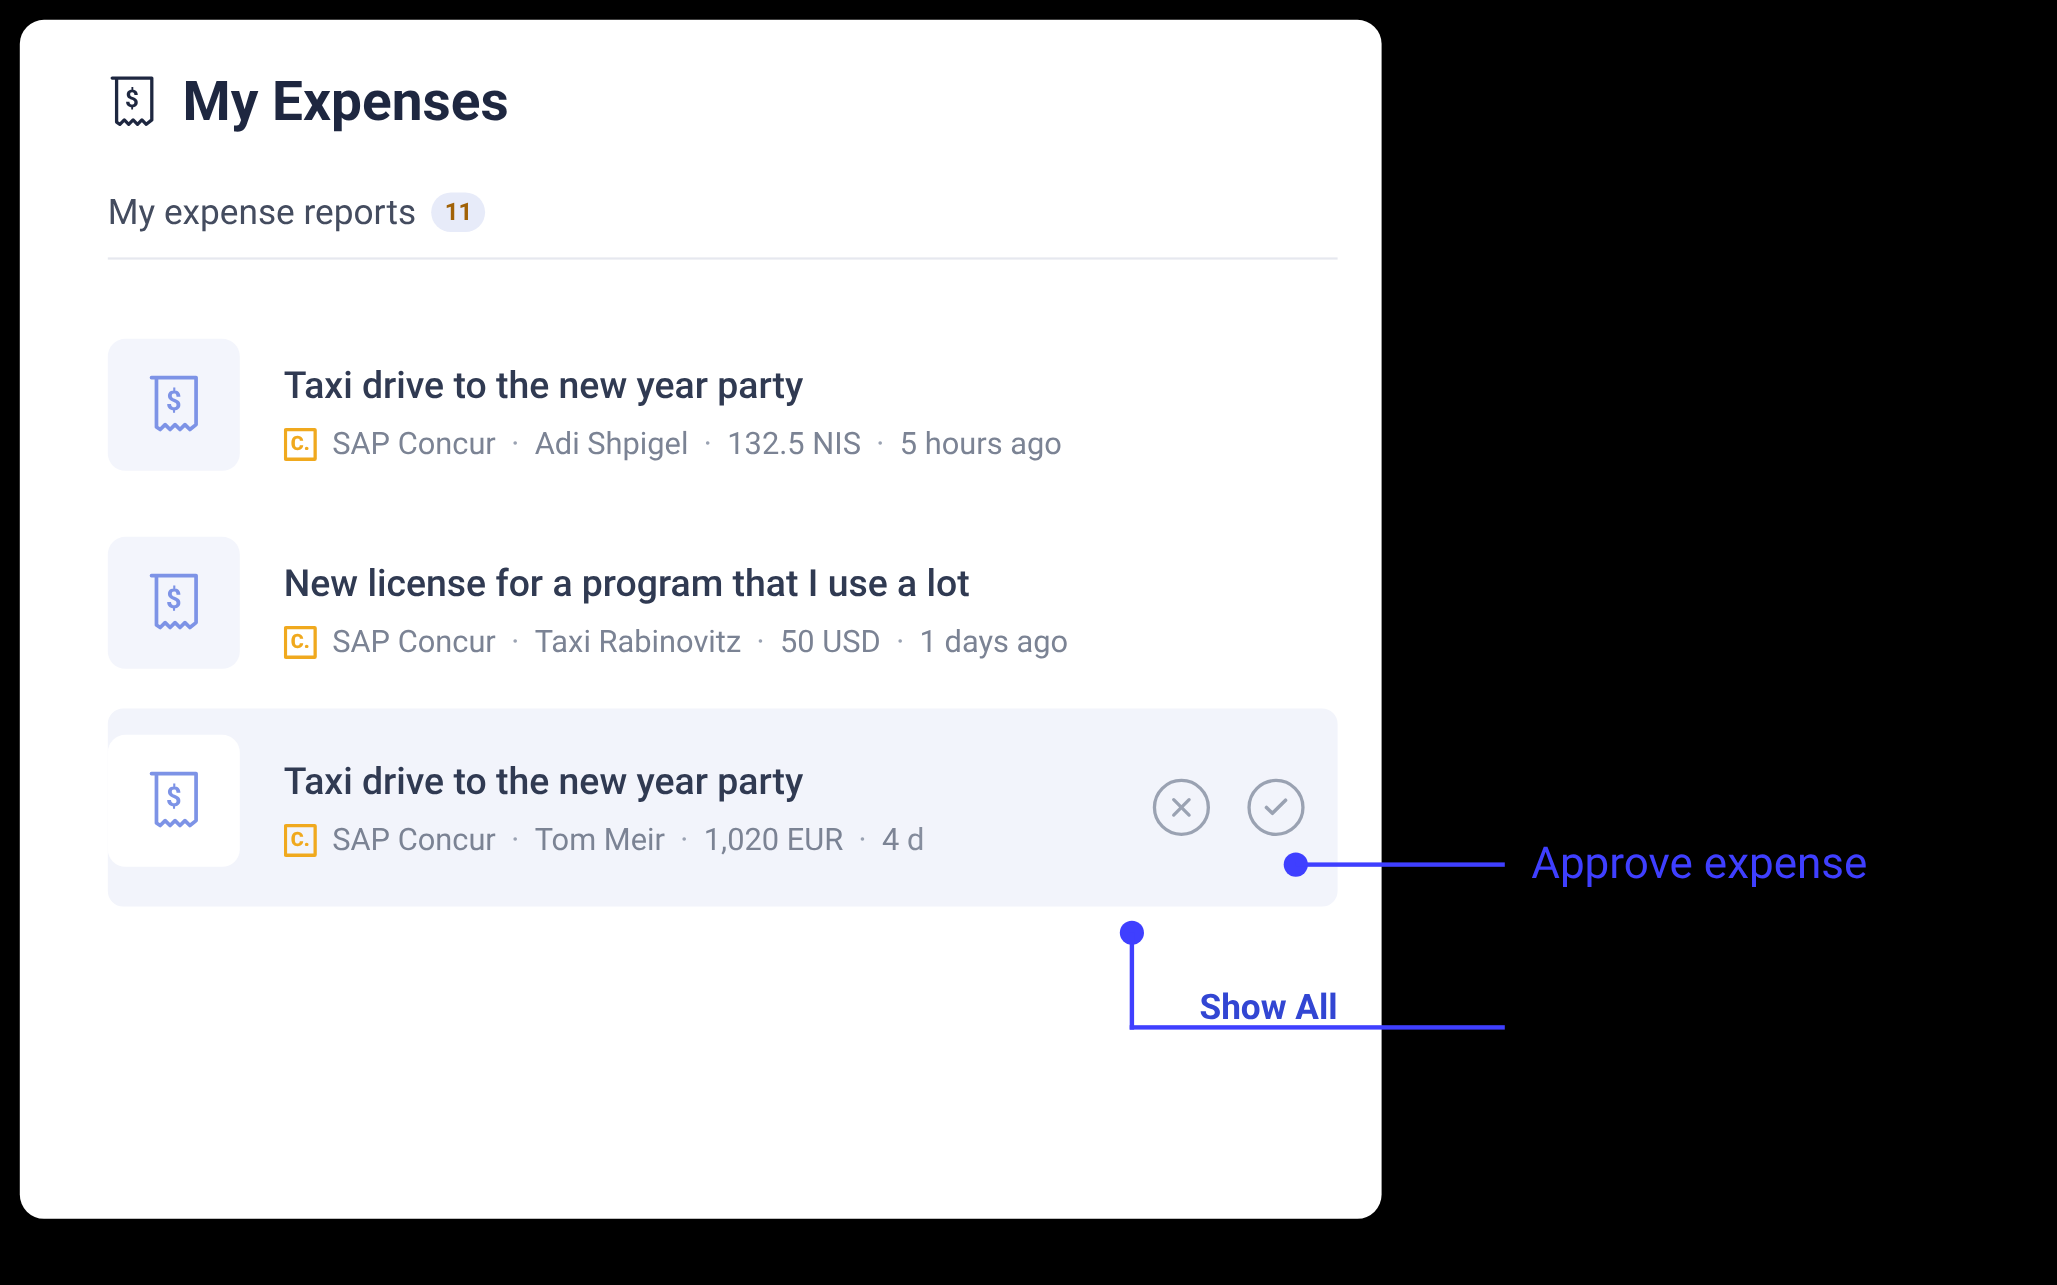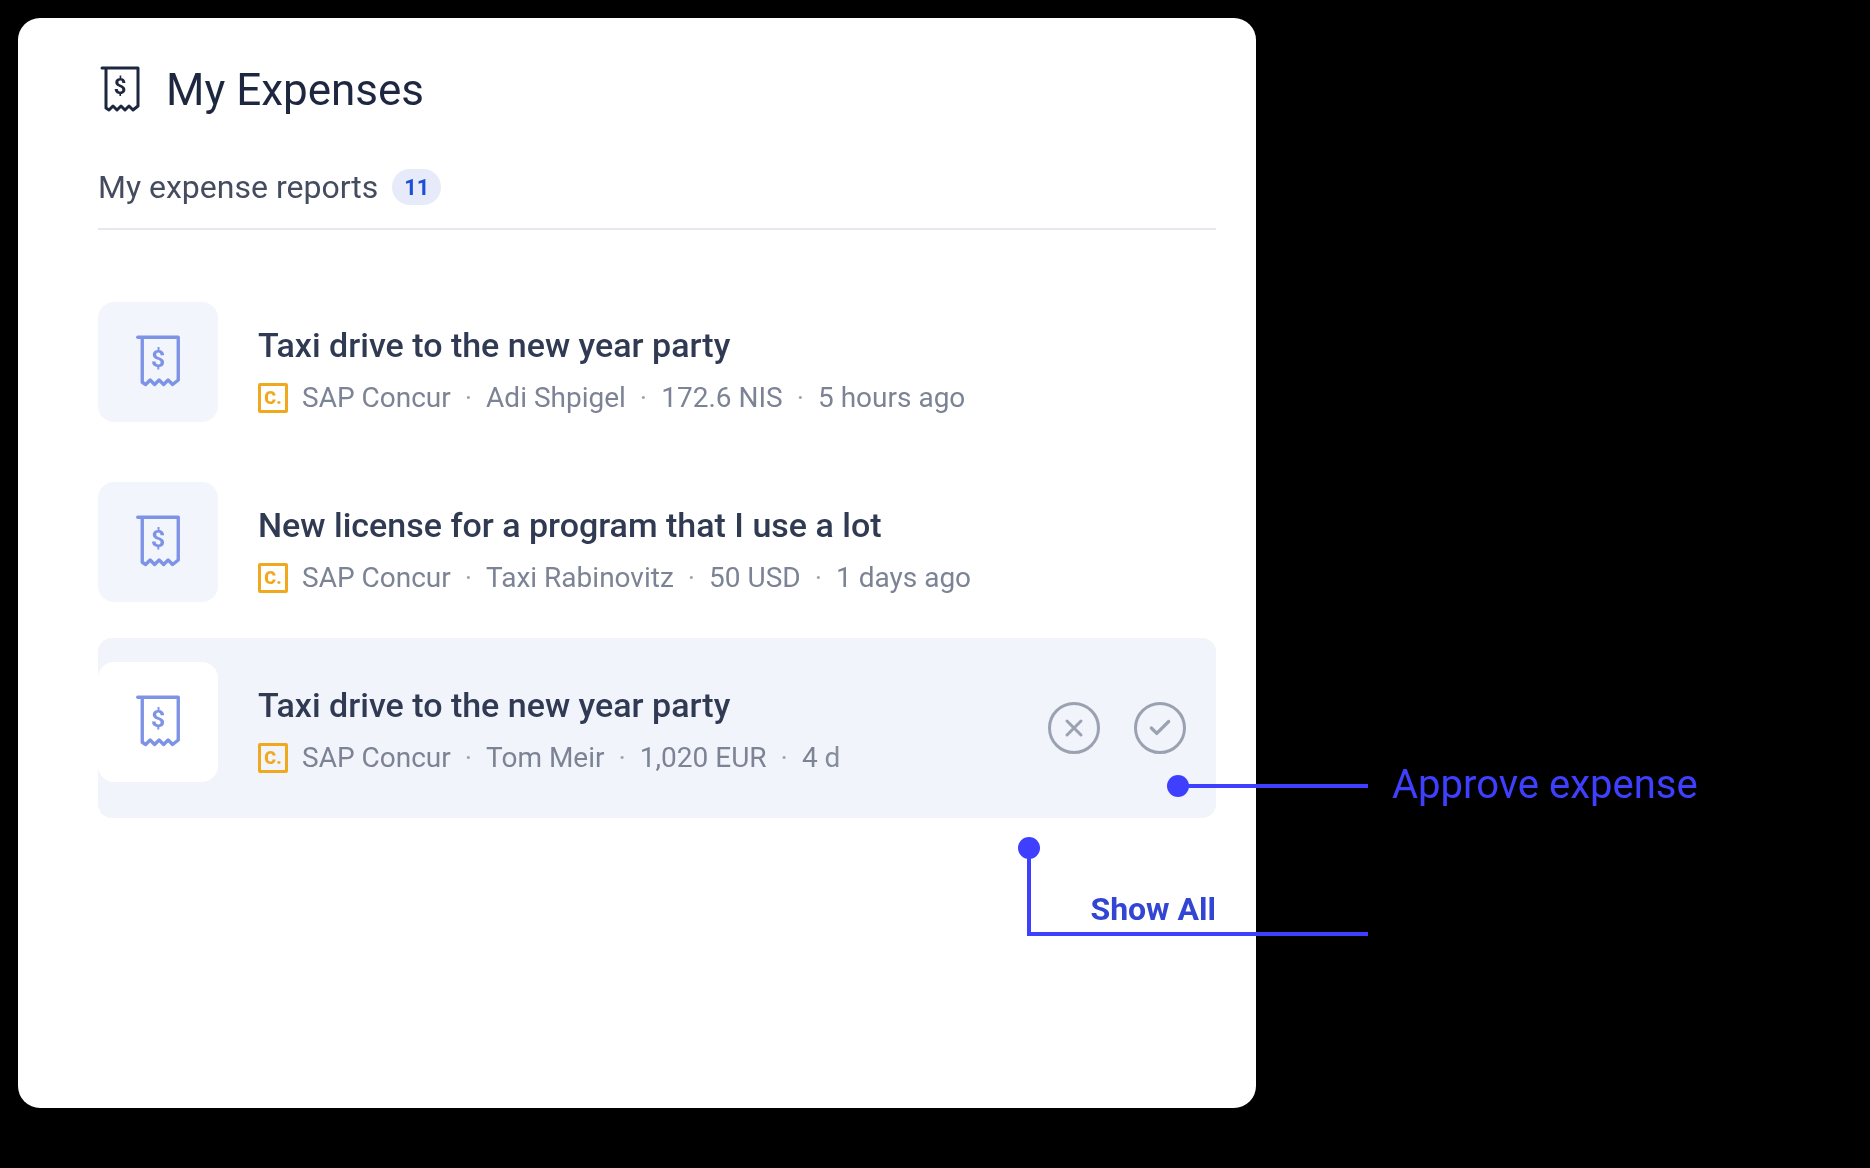--- a/index.html
+++ b/index.html
@@ -25,22 +25,22 @@
     box-shadow: 10px 10px 0 rgba(0,0,0,0.4);
     padding: 46px 40px 0 80px;
   }
   .header-row {
     display: flex;
     align-items: center;
     gap: 24px;
     margin-bottom: 52px;
   }
   .header-title {
-    font-size: 44px;
-    font-weight: 400;
+    font-size: 50px;
+    font-weight: 700;
     color: #1e2740;
   }
   .receipt-icon-lg {
     width: 44px; height: 48px;
   }
   .tabs {
     display: flex;
     align-items: flex-end;
     gap: 64px;
     border-bottom: 2px solid #e6e8ef;
@@ -71,21 +71,21 @@
     display: inline-flex;
     align-items: center;
     justify-content: center;
     min-width: 46px;
     height: 36px;
     border-radius: 18px;
     font-size: 22px;
     font-weight: 700;
     padding: 0 12px;
   }
-  .pill-light { background: #e7ebf9; color: #1d4ed8; }
+  .pill-light { background: #e7ebf9; color: #a16207; }
   .pill-solid { background: #3246d3; color: #fff; }
 
   .list { width: 1118px; }
   .item {
     display: flex;
     align-items: flex-start;
     gap: 40px;
     padding: 24px 0 36px 0;
     border-radius: 14px;
     position: relative;
@@ -202,21 +202,21 @@
           </svg>
         </div>
         <div class="item-body">
           <div class="item-title">Taxi drive to the new year party</div>
           <div class="meta">
             <span class="concur-badge">C.</span>
             <span>SAP Concur</span>
             <span class="dot">·</span>
             <span>Adi Shpigel</span>
             <span class="dot">·</span>
-            <span>172.6 NIS</span>
+            <span>132.5 NIS</span>
             <span class="dot">·</span>
             <span>5 hours ago</span>
           </div>
         </div>
       </div>
 
       <div class="item">
         <div class="receipt-tile">
           <svg class="receipt-icon-md" viewBox="0 0 44 48">
             <path d="M4 2h36v38l-5 4-4-4-4 4-4-4-4 4-4-4-4 4-3-2V2z" fill="none" stroke="#7d93e6" stroke-width="3" stroke-linejoin="round"></path>

